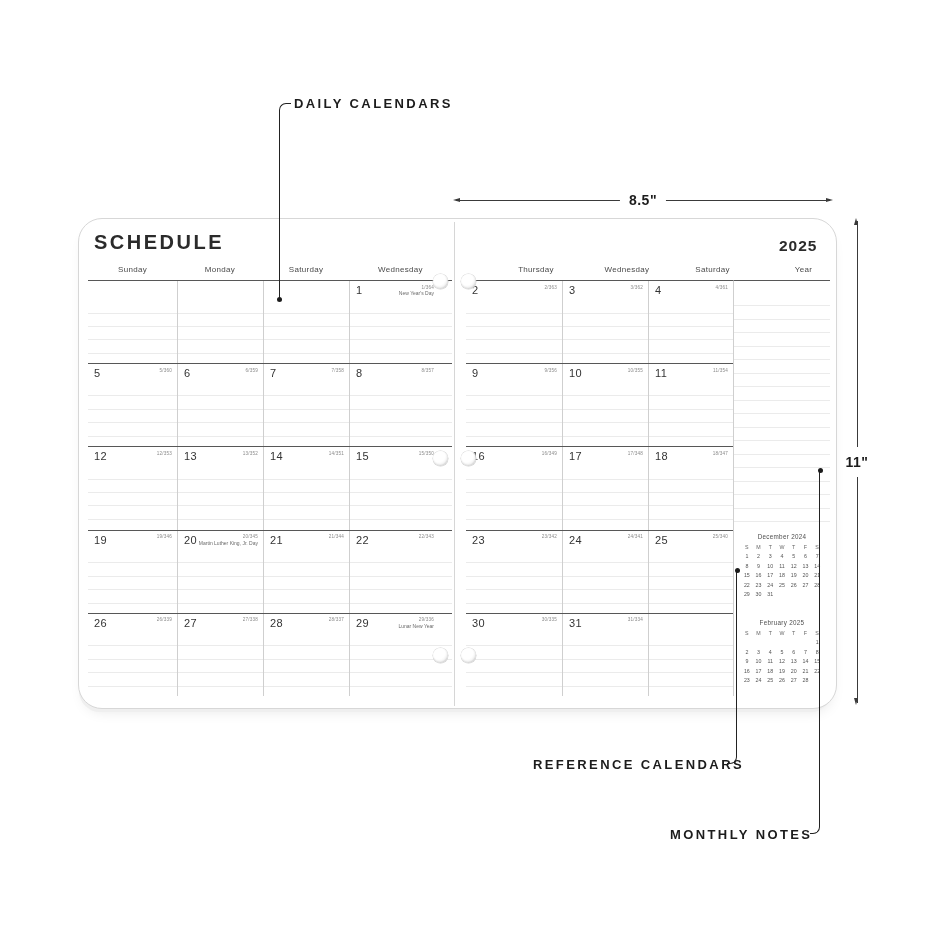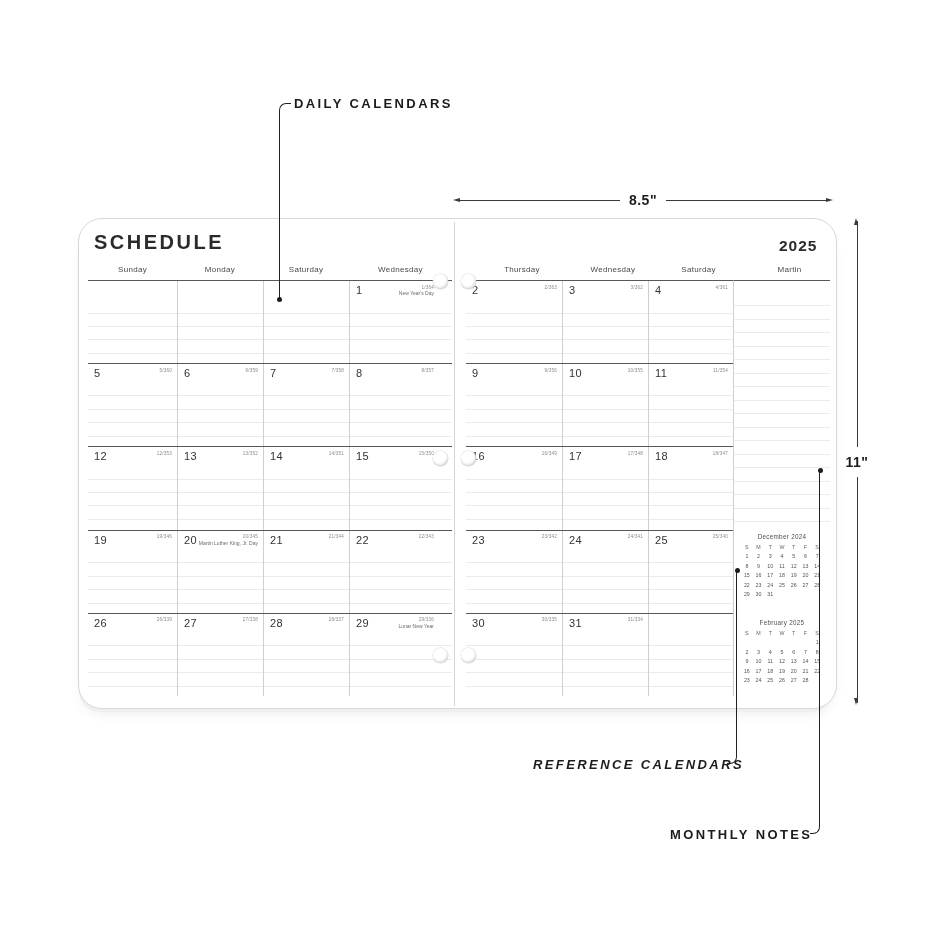--- a/index.html
+++ b/index.html
@@ -15,21 +15,21 @@
 
   #month-title { position:absolute; left:94px; top:231px; font-size:20px; font-weight:700;
                  letter-spacing:2.5px; color:#2b2b2b; }
   #year-label  { position:absolute; left:779px; top:237px; font-size:15.5px; font-weight:700;
                  letter-spacing:1px; color:#2b2b2b; }
 
   
   .hdr-row { position:absolute; top:265px; display:grid; font-size:8px; color:#4a4a4a;
              letter-spacing:0.3px; }
   #left-headers  { left:88px;  width:364px; grid-template-columns:89px 86px 86px 103px; }
-  #right-headers { left:474px; width:364px; grid-template-columns:96px 86px 85px 97px; }
+  #right-headers { left:488px; width:364px; grid-template-columns:96px 86px 85px 97px; }
   .dh { text-align:center; }
 
   
   .grid { position:absolute; top:280px; }
   #left-grid  { left:88px;  width:364px; }
   #right-grid { left:466px; width:267px; }
   .wrow { display:grid; height:83.2px; border-top:1.8px solid #575757; position:relative; }
   .lrow { grid-template-columns:89px 86px 86px 103px; }
   .rrow { grid-template-columns:96px 86px 85px; }
   .cell { position:relative; }
@@ -60,21 +60,21 @@
 
   
   .hole { position:absolute; width:15px; height:15px; border-radius:50%;
           background:radial-gradient(circle at 38% 32%, #ffffff 45%, #ececec 80%, #d9d9d9 100%);
           box-shadow:inset -0.5px -1px 1.5px rgba(0,0,0,0.12), 0 0 0 0.5px #d2d2d2; }
 
   
   .callout { position:absolute; font-weight:700; font-size:13px; letter-spacing:2.4px;
              color:#1c1c1c; white-space:nowrap; }
   #callout-daily { left:294px; top:96px; }
-  #callout-ref   { left:533px; top:757px;font-style:italic; }
+  #callout-ref   { left:533px; top:757px; }
   #callout-notes { left:670px; top:827px; }
   .leader { position:absolute; }
   #leader-daily { left:279px; top:103px; width:12px; height:196px;
                   border-left:1.2px solid #222; border-top:1.2px solid #222;
                   border-top-left-radius:7px; }
   #leader-ref   { left:727px; top:570px; width:10px; height:194px;
                   border-right:1.2px solid #222; border-bottom:1.2px solid #222;
                   border-bottom-right-radius:7px; }
   #leader-notes { left:810px; top:470px; width:10px; height:364px;
                   border-right:1.2px solid #222; border-bottom:1.2px solid #222;
@@ -117,21 +117,21 @@
   <div id="left-headers" class="hdr-row">
       <span class="dh">Sunday</span>
       <span class="dh">Monday</span>
       <span class="dh">Saturday</span>
       <span class="dh">Wednesday</span>
     </div>
   <div id="right-headers" class="hdr-row">
       <span class="dh">Thursday</span>
       <span class="dh">Wednesday</span>
       <span class="dh">Saturday</span>
-      <span class="dh">Martin</span>
+      <span class="dh">Year</span>
     </div>
 
   <div id="left-grid" class="grid">
       <div class="wrow lrow">
         <div class="cell">
           <div class="lines"></div>
         </div>
         <div class="cell">
           <div class="lines"></div>
         </div>

